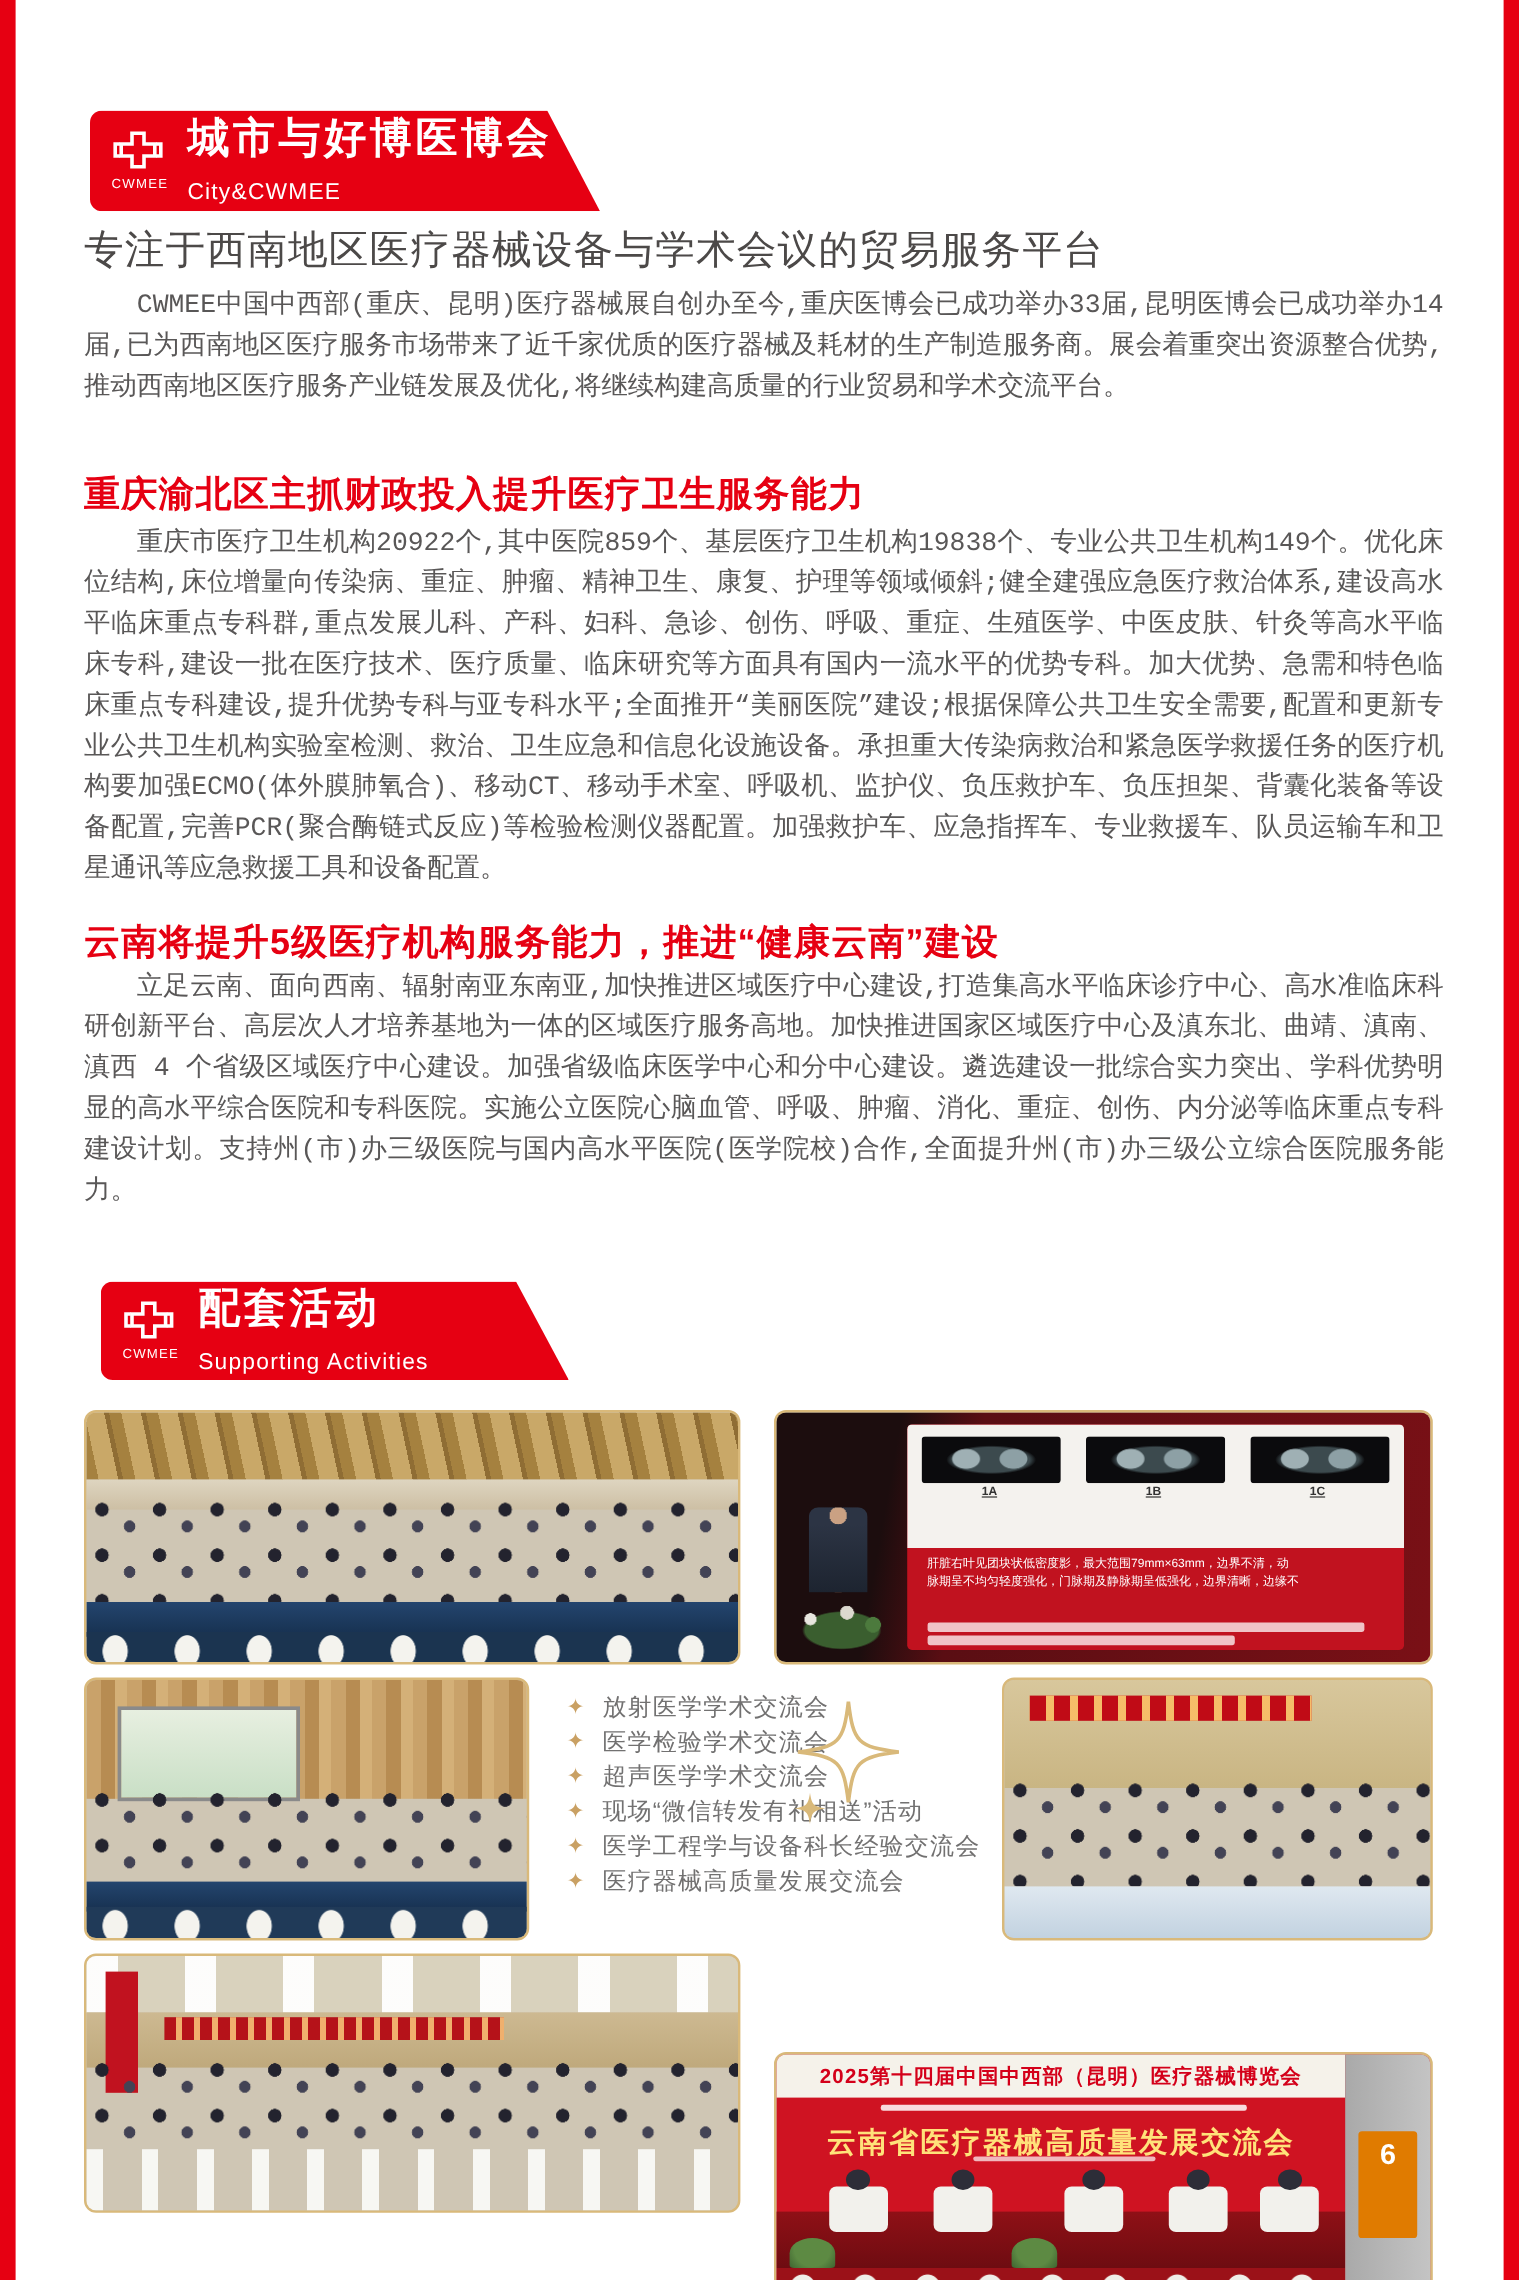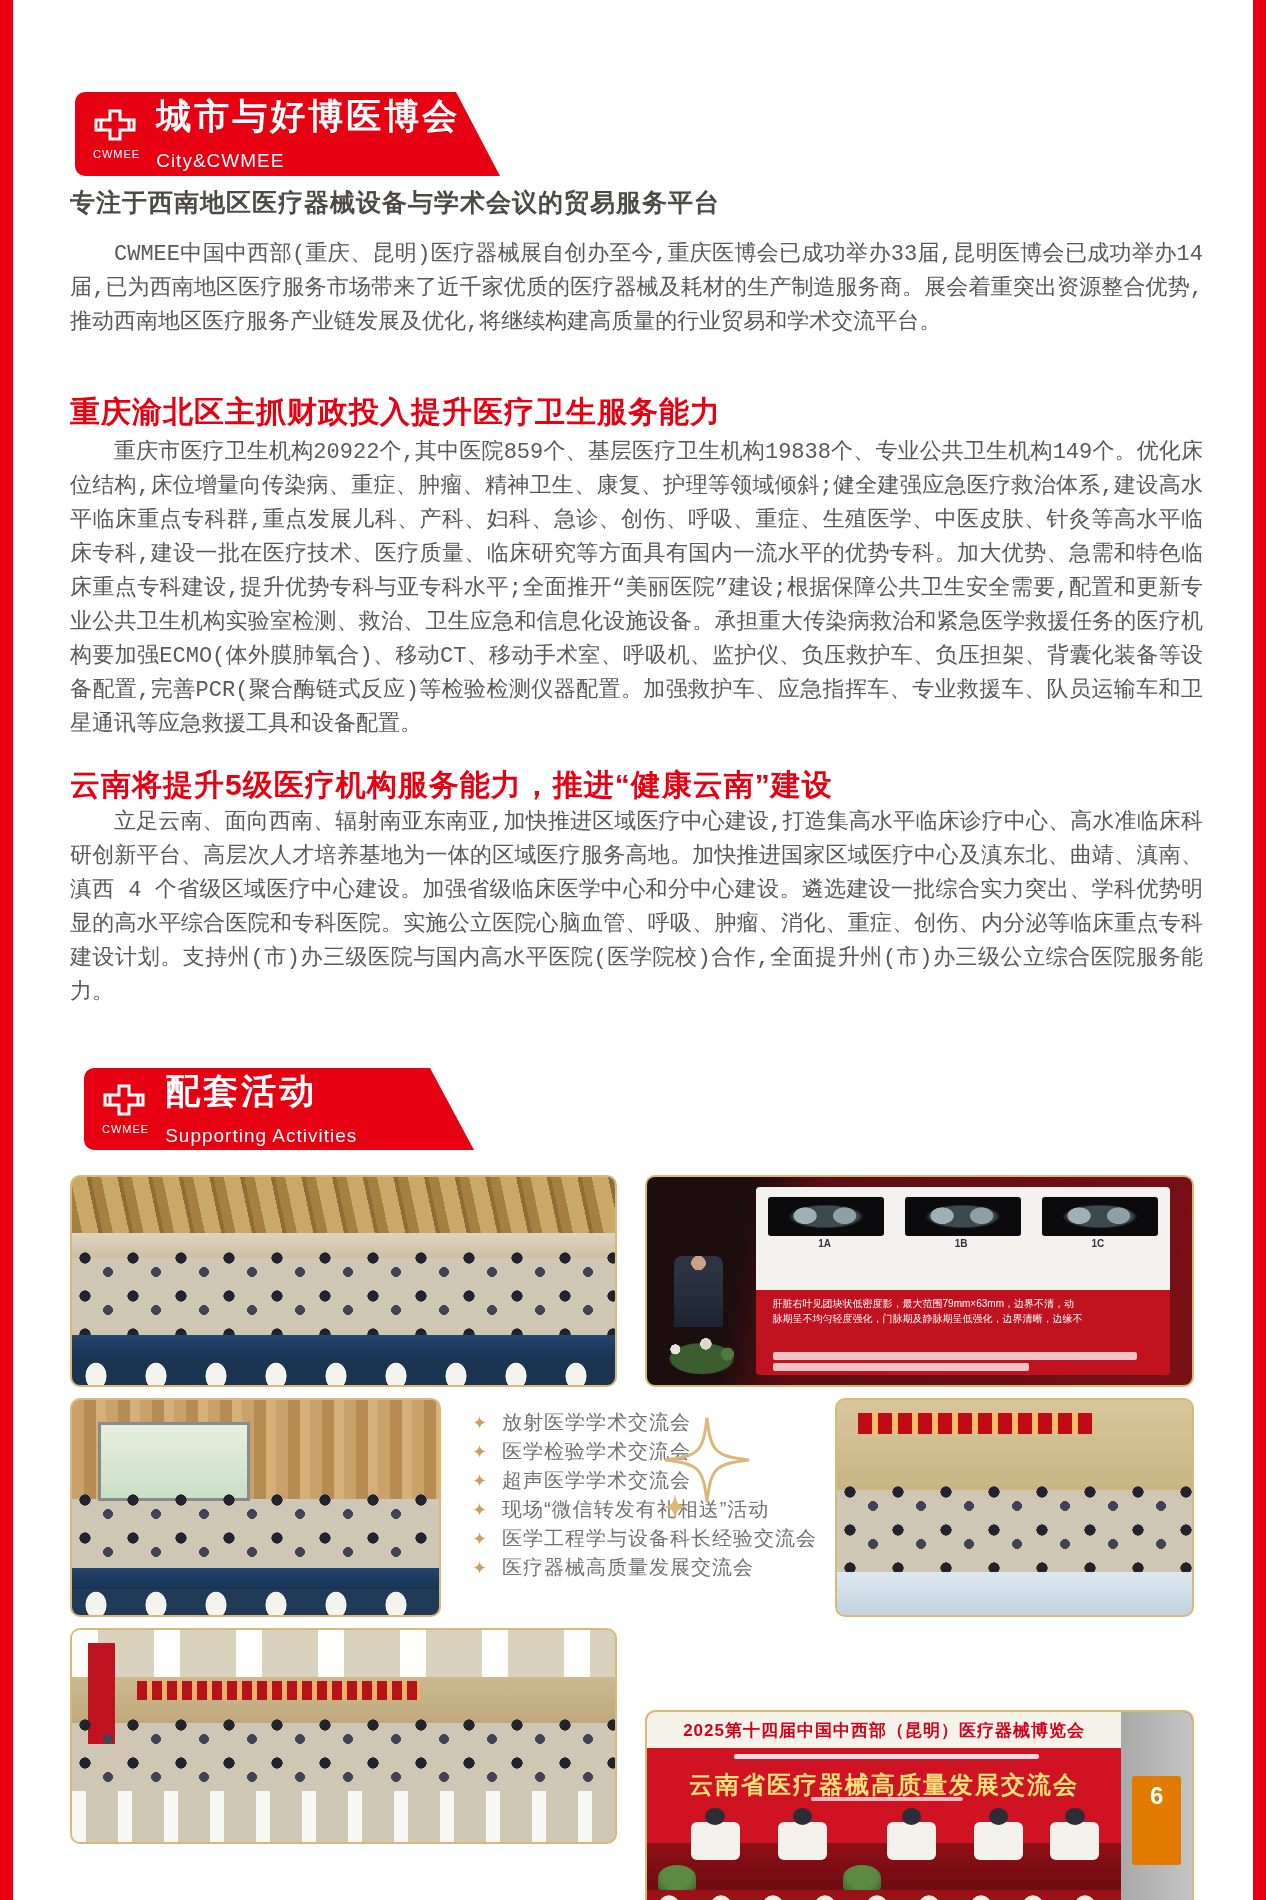--- a/index.html
+++ b/index.html
@@ -13,22 +13,22 @@
   
   .ribbon{position:absolute;background:#e60012;color:#fff;display:flex;align-items:center;
           clip-path:polygon(0 0, calc(100% - 44px) 0, 100% 100%, 0 100%);
           border-radius:10px 0 0 10px;padding-left:18px;box-sizing:border-box;}
   .ribbon .logo-box{display:flex;flex-direction:column;align-items:flex-start;margin-right:16px;}
   .ribbon .logo-box .logo-word{font-size:11px;letter-spacing:1px;margin-top:2px;color:#fff;}
   .ribbon .titles .cn{font-size:35px;font-weight:bold;letter-spacing:3px;line-height:38px;}
   .ribbon .titles .en{font-size:19px;letter-spacing:1px;line-height:22px;margin-top:15px;}
 
   
-  .tagline{position:absolute;left:70px;top:186px;width:1130px;font-size:25px;color:#4c4948;
-           font-weight:700;letter-spacing:1px;}
+  .tagline{position:absolute;left:70px;top:186px;width:1130px;font-size:33px;color:#4c4948;
+           font-weight:400;letter-spacing:1px;}
   .para{position:absolute;left:70px;width:1133px;font-size:22px;line-height:34px;color:#595757;
         text-align:justify;text-indent:2em;margin:0;font-family:Liberation Mono, monospace;}
   .sec-heading{position:absolute;left:70px;width:1130px;font-size:30px;font-weight:bold;color:#e60012;
                letter-spacing:1px;margin:0;}
 
   
   .photo{position:absolute;border:2px solid #d9b97a;border-radius:10px;overflow:hidden;background:#cfc6b4;}
   .layer{position:absolute;}
 
   
@@ -46,21 +46,21 @@
   .p1-wall{left:0;top:27%;right:0;height:12%;background:linear-gradient(#ded5c0,#cdbfa4);}
 
   
   .p2-bg{inset:0;background:linear-gradient(100deg,#1c0d0e 0 18%,#5a0e13 30%,#7a1016);}
   .p2-slide{left:20%;top:5%;width:76%;height:90%;background:#c1121f;border-radius:4px;overflow:hidden;}
   .p2-slide-top{position:absolute;left:0;top:0;right:0;height:55%;background:#f4f2ee;}
   .ct{position:absolute;top:9%;width:28%;height:38%;background:#0b0b0d;border-radius:3px;
       background-image:radial-gradient(ellipse 16% 34% at 32% 48%,#9fb0b4 60%,transparent 65%),
                        radial-gradient(ellipse 16% 34% at 66% 48%,#8da0a5 60%,transparent 65%),
                        radial-gradient(ellipse 46% 44% at 50% 50%,#3c4a4e 60%,transparent 70%);}
-  .ct-label{position:absolute;top:49%;font-size:10px;color:#333;font-weight:bold;}
+  .ct-label{position:absolute;top:49%;font-size:10px;color:#333;font-weight:bold;text-decoration:underline;}
   .p2-text{position:absolute;left:4%;top:58%;width:92%;color:#ffffff;font-size:10px;line-height:15px;text-align:left;}
   .p2-bar{position:absolute;left:4%;height:8px;background:rgba(255,255,255,.75);border-radius:2px;}
   .p2-speaker{left:5%;top:38%;width:9%;height:34%;
       background:radial-gradient(circle 9px at 50% 10%,#caa183 80%,transparent 82%),
                  linear-gradient(#2c3444 20%,#1d2430);border-radius:8px 8px 0 0;}
   .p2-flowers{left:2%;bottom:4%;width:16%;height:22%;
       background:radial-gradient(circle 7px at 20% 40%,#e8e6df 70%,transparent 74%),
                  radial-gradient(circle 8px at 55% 28%,#dcd9cf 70%,transparent 74%),
                  radial-gradient(circle 9px at 80% 50%,#4c7a3d 70%,transparent 74%),
                  radial-gradient(ellipse 50% 46% at 50% 60%,#3a5e2f 70%,transparent 76%);}

